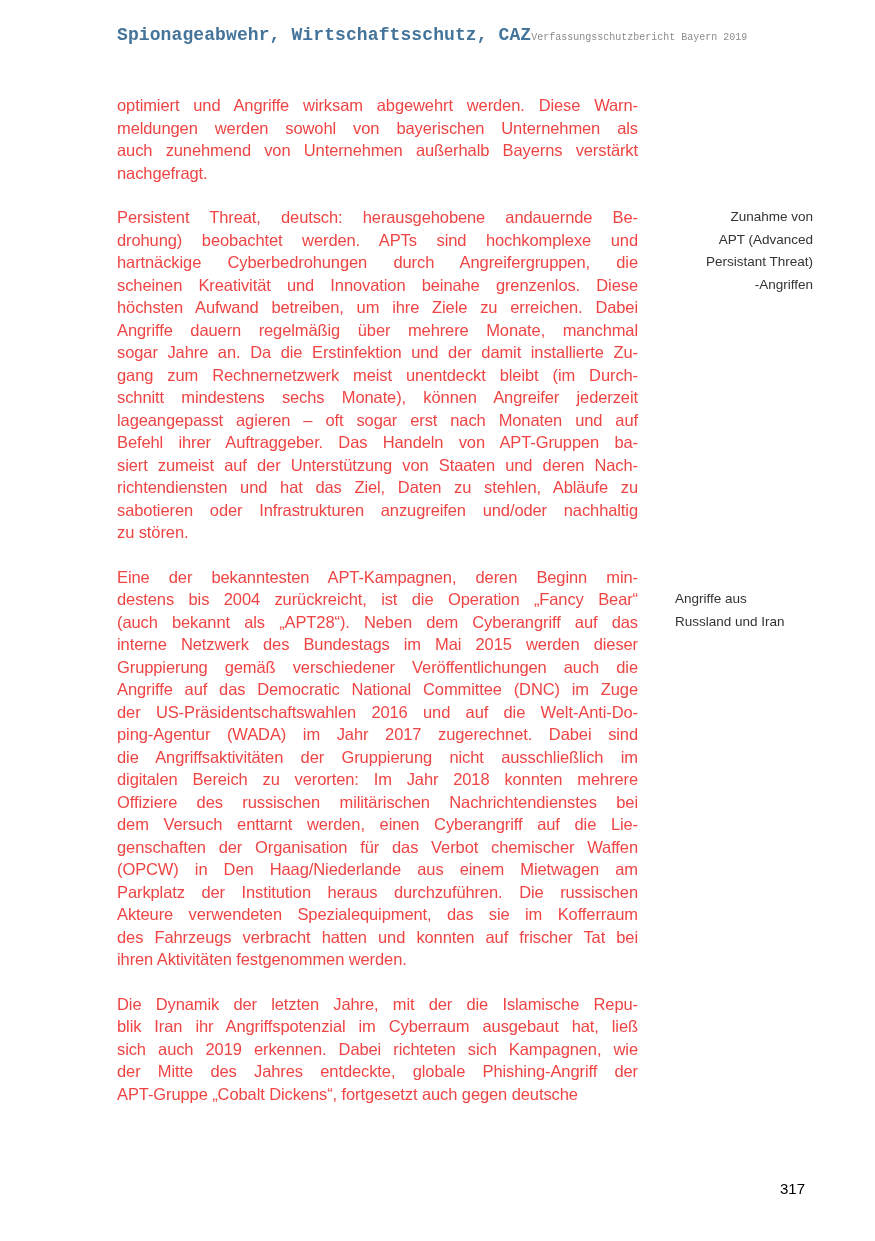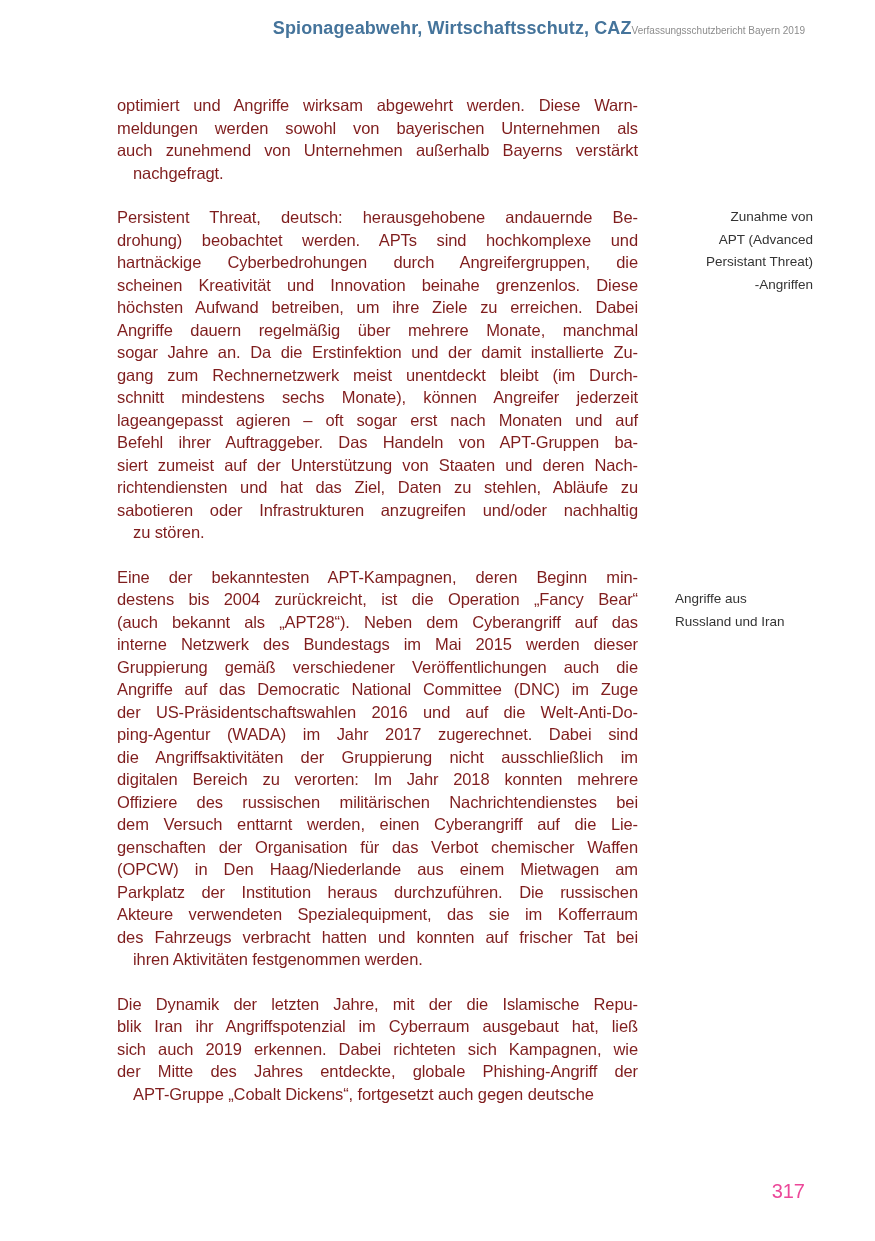--- a/index.html
+++ b/index.html
@@ -9,25 +9,26 @@
     width: 875px;
     height: 1241px;
     background: #ffffff;
     font-family: "Liberation Sans", sans-serif;
     overflow: hidden;
     margin: 0 auto;
   }
   .page-header {
     position: absolute;
     left: 117px;
-    top: 18px;
+    top: 25px;
     width: 688px;
     display: flex;
-    justify-content: flex-end;
+    justify-content: flex-start;
     align-items: baseline;
+    font-family: Liberation Mono, monospace;
   }
   .chapter-title {
     color: #45749b;
     font-size: 18px;
     font-weight: 700;
     letter-spacing: 0.1px;
     white-space: nowrap;
   }
   .report-title {
     color: #8c8c8c;
@@ -38,43 +39,43 @@
   .text-column {
     position: absolute;
     left: 117px;
     top: 94px;
     width: 521px;
   }
   .para { margin-bottom: 22px; }
   .line {
     font-size: 16.5px;
     line-height: 22.5px;
-    color: #7f1d1d;
+    color: #ef4444;
     letter-spacing: -0.1px;
     text-align: justify;
     text-align-last: justify;
     white-space: normal;
   }
-  .line.last { text-align: left; text-align-last: left; margin-left: 16px; }
+  .line.last { text-align: left; text-align-last: left; }
   .margin-note {
     position: absolute;
     left: 663px;
     width: 150px;
   }
   .note-line {
     font-size: 13.5px;
     line-height: 22.5px;
     color: #333333;
   }
   .page-number {
     position: absolute;
     right: 70px;
     top: 1180px;
-    font-size: 20px;
-    color: #ec4899;
+    font-size: 15px;
+    color: #000000;
   }
 </style>
 </head>
 <body>
 
 <div class="page" id="page">
 
   <header class="page-header">
     <span class="chapter-title">Spionageabwehr, Wirtschaftsschutz, CAZ</span>
     <span class="report-title">Verfassungsschutzbericht Bayern 2019</span>

